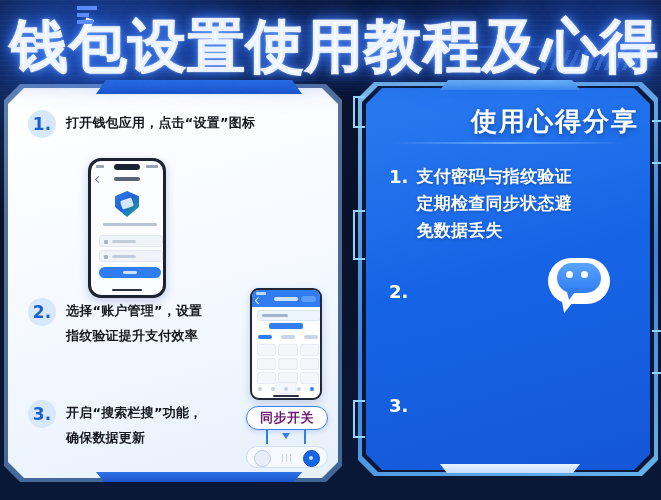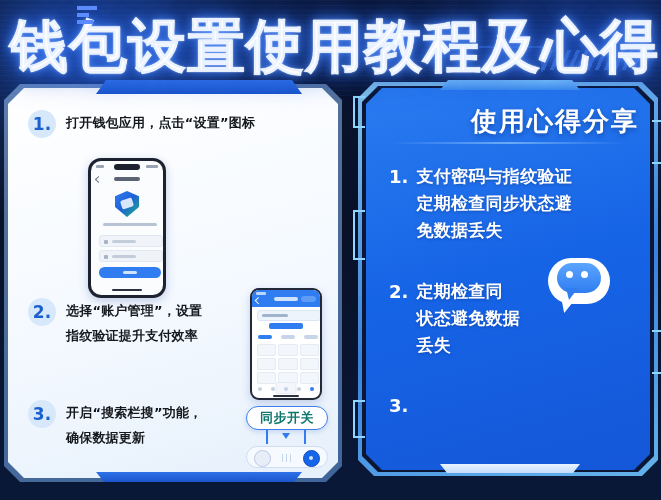--- a/index.html
+++ b/index.html
@@ -168,21 +168,21 @@
   .p2nav u:nth-child(3){left:32px;} .p2nav u:nth-child(4){left:45px;}
   .p2nav u:nth-child(5){left:58px;background:#2f7df0;}
   .p2home{position:absolute;left:50%;transform:translateX(-50%);bottom:1px;width:26px;height:2px;
     background:#2b3140;border-radius:2px;}
 
   
   .sync{position:absolute;left:246px;top:406px;z-index:20;width:96px;}
   .syncpill{width:82px;height:24px;border-radius:13px;background:#ffffff;border:1.5px solid #3b7ff0;
     display:flex;align-items:center;justify-content:center;box-sizing:border-box;
     box-shadow:0 2px 5px rgba(40,90,180,.18);}
-  .syncpill span{font-size:13px;font-weight:bold;color:#0f766e;
+  .syncpill span{font-size:13px;font-weight:bold;color:#701a75;
     font-family:"DejaVu Sans","Liberation Sans",sans-serif;letter-spacing:.5px;}
   .connrow{position:relative;height:16px;width:82px;}
   .connrow .ln{position:absolute;top:0;width:1.6px;height:14px;background:#2f7df0;}
   .connrow .ln.a{left:20px;} .connrow .ln.b{left:58px;}
   .connrow .arw{position:absolute;left:36px;top:3px;width:0;height:0;
     border-left:4px solid transparent;border-right:4px solid transparent;border-top:6px solid #2f7df0;}
   .toggle{width:82px;height:22px;border-radius:12px;background:#f6f9fe;border:1.2px solid #cfdef3;
     position:relative;box-sizing:border-box;}
   .knobA{position:absolute;left:7px;top:3px;width:15px;height:15px;border-radius:50%;
     background:#e8eef7;border:1.4px solid #b9cbe4;}
@@ -366,23 +366,20 @@
 
   <div class="ritem r1">
     <div class="rnum">1.</div>
     <div class="rtxt">支付密码与指纹验证
 定期检查同步状态避
 免数据丢失</div>
   </div>
 
   <div class="ritem r2">
     <div class="rnum">2.</div>
-    <div class="rtxt">定期检查同
-状态避免数据
-丢失</div>
   </div>
 
   <div class="ritem r3">
     <div class="rnum">3.</div>
   </div>
 
   <div class="chat">
     <div class="outer"></div>
     <div class="inner"></div>
     <span class="d d1"></span>

